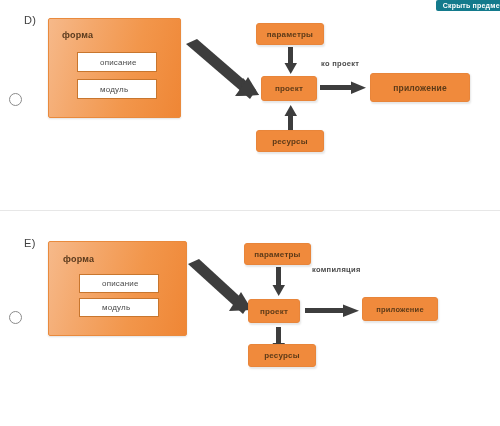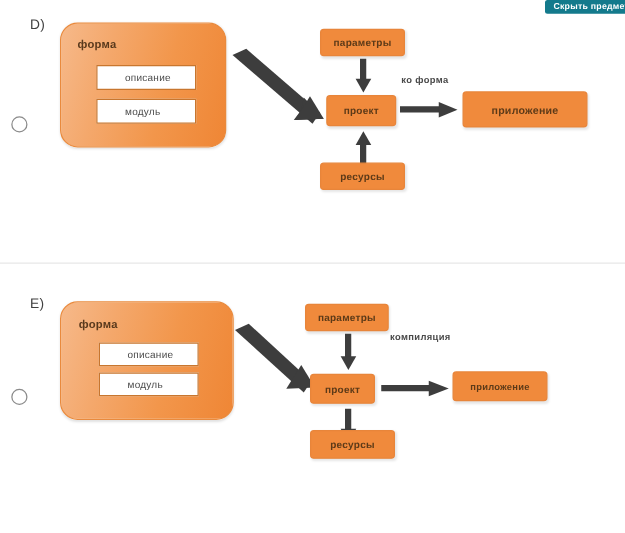--- a/index.html
+++ b/index.html
@@ -74,21 +74,21 @@
   .diagram {
     position: absolute;
     left: 0; top: 0;
     width: 500px; height: 100%;
   }
 
   
   .form-box {
     position: absolute;
     box-sizing: border-box;
-    border-radius: 14px;
+    border-radius: 2px;
     background: linear-gradient(105deg, #f6b98a 0%, #f4a86c 28%, #f2964b 62%, #ef8635 100%);
     border: 1px solid #e98a3d;
     box-shadow: 0 1px 2px rgba(0,0,0,0.12);
   }
   .form-title {
     position: absolute;
     font-size: 9px;
     font-weight: bold;
     color: #5a3a1d;
     letter-spacing: 0.2px;
@@ -167,21 +167,21 @@
 
     <div class="node" style="left:256px; top:23px; width:68px; height:22px; font-size:8px;">параметры</div>
 
     <svg class="arrow-svg" style="left:284px; top:47px;" width="14" height="28">
       <rect x="4" y="0" width="5" height="18" fill="#3d3d3d"></rect>
       <polygon points="0.5,16 13,16 6.7,27" fill="#3d3d3d"></polygon>
     </svg>
 
     <div class="node" style="left:261px; top:76px; width:56px; height:25px; font-size:8px;">проект</div>
 
-    <div class="edge-label" style="left:321px; top:59px;">ко форма</div>
+    <div class="edge-label" style="left:321px; top:59px;">ко проект</div>
 
     <svg class="arrow-svg" style="left:320px; top:81px;" width="48" height="14">
       <rect x="0" y="4" width="33" height="5" fill="#3d3d3d"></rect>
       <polygon points="31,0.5 31,13 46,6.7" fill="#3d3d3d"></polygon>
     </svg>
 
     <div class="node" style="left:370px; top:73px; width:100px; height:29px; font-size:8.5px;">приложение</div>
 
     <svg class="arrow-svg" style="left:284px; top:105px;" width="14" height="26">
       <rect x="4" y="9" width="5" height="17" fill="#3d3d3d"></rect>

